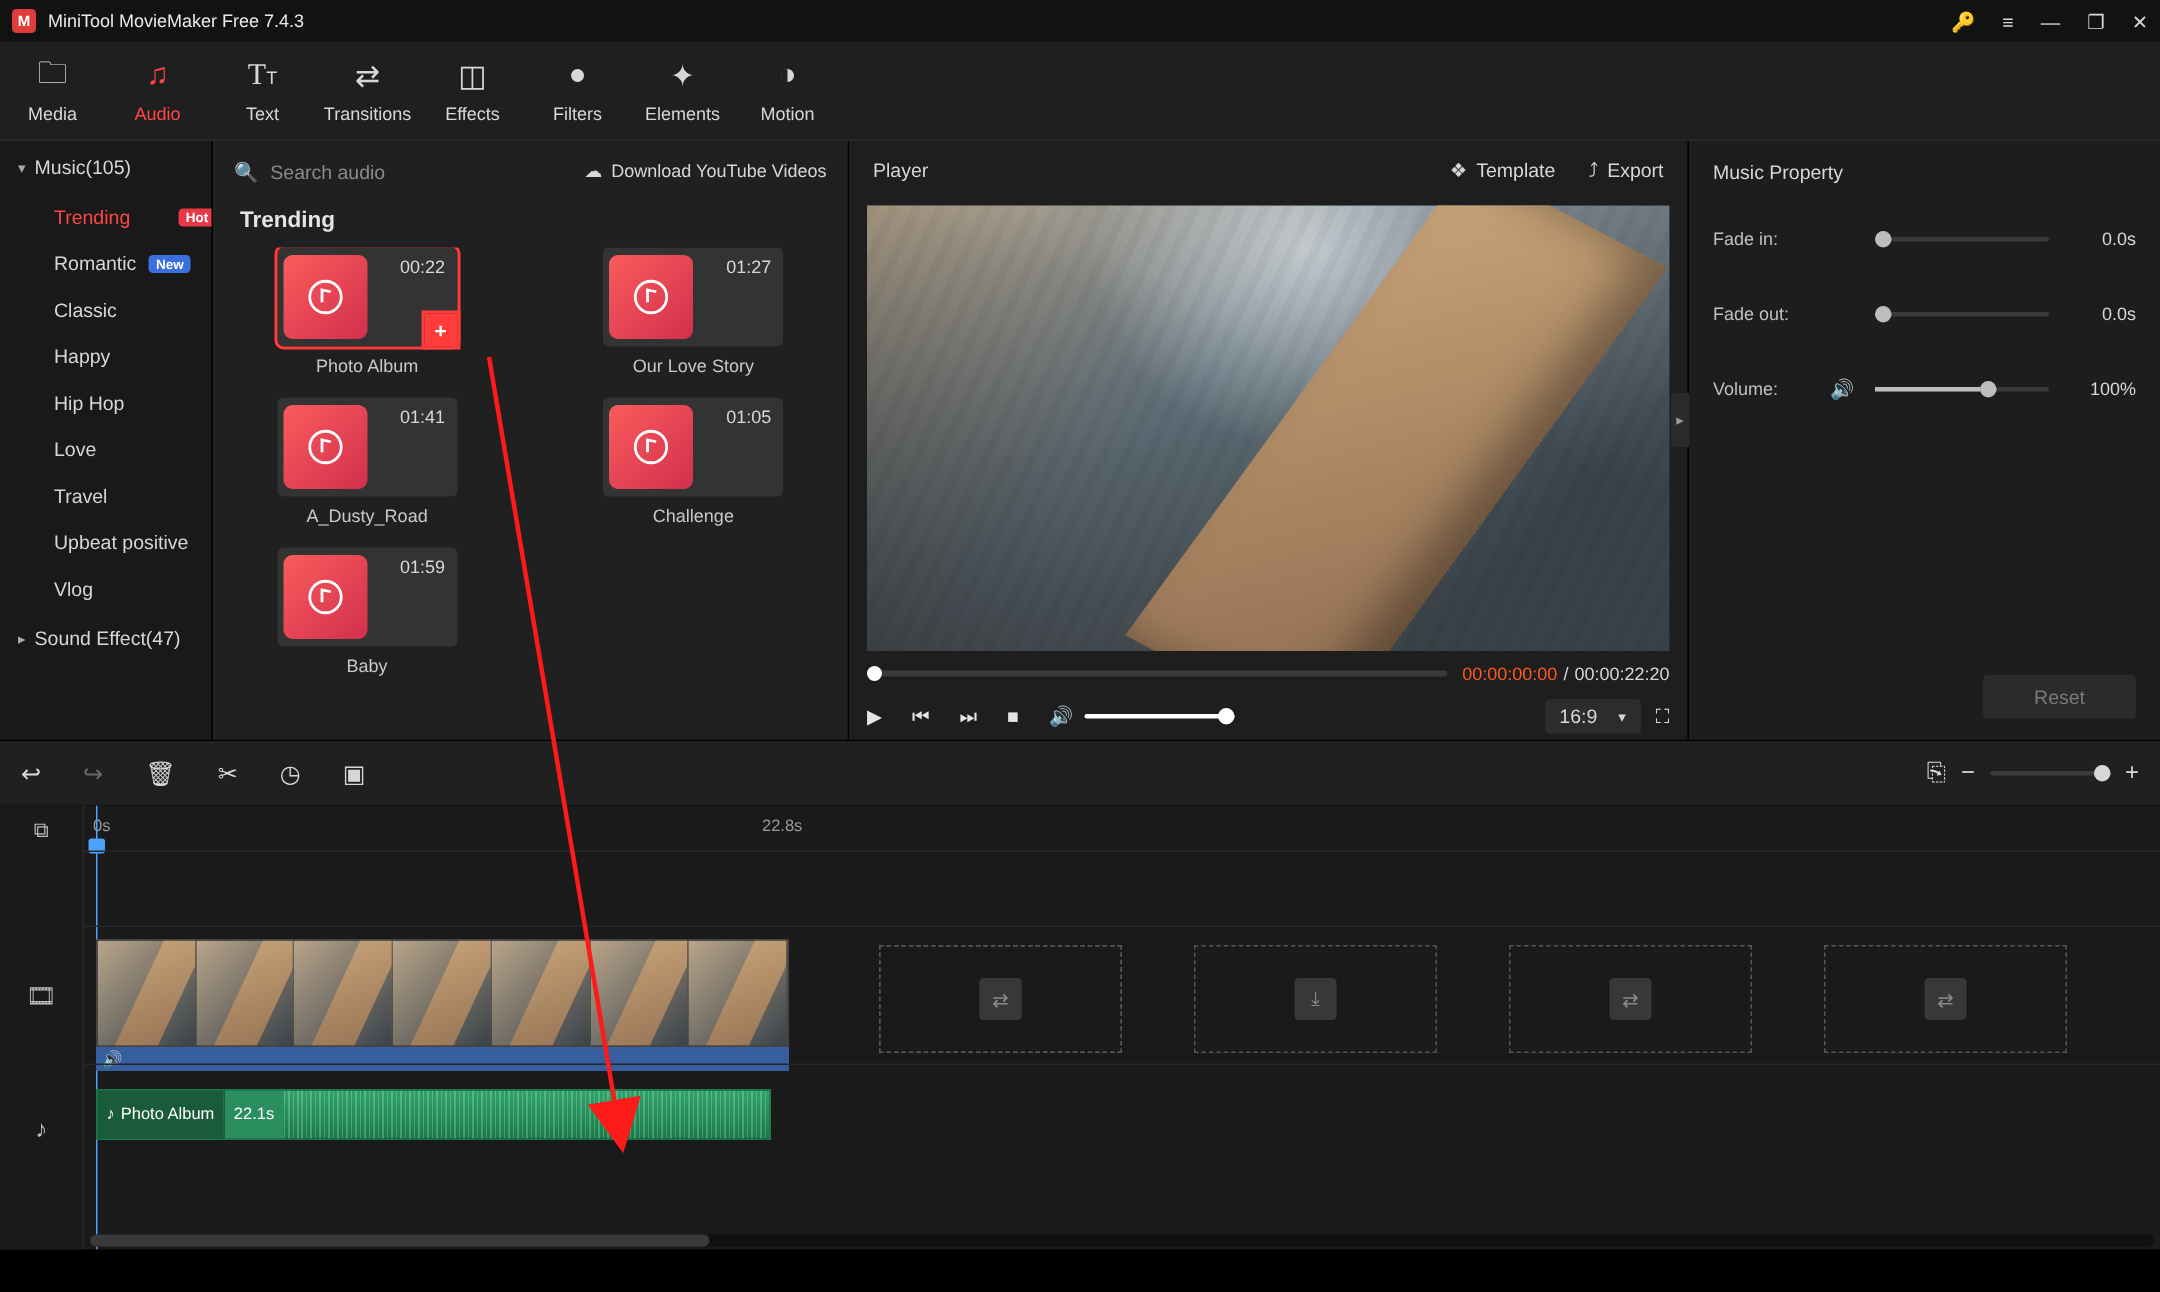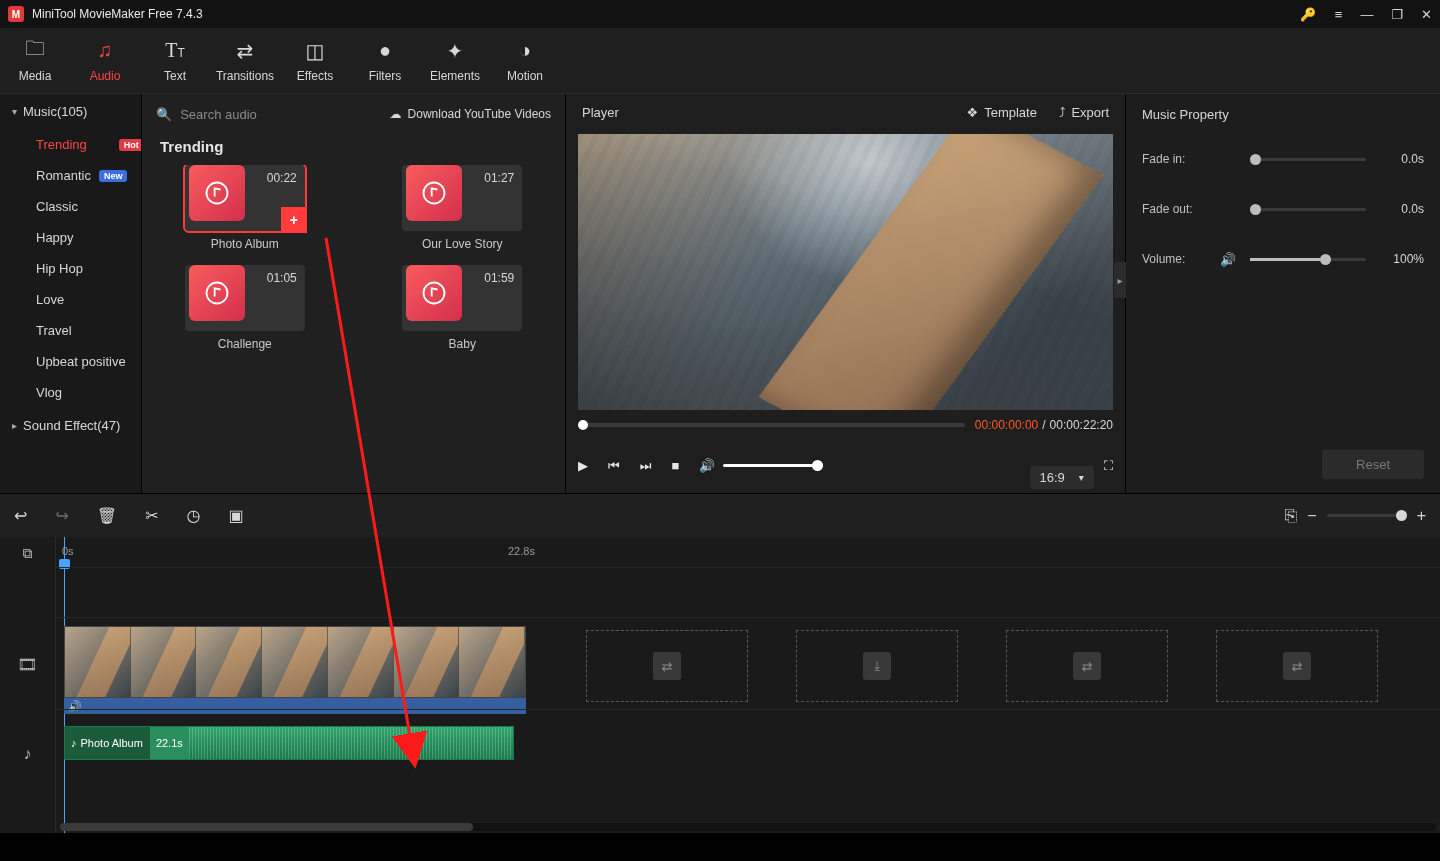--- a/index.html
+++ b/index.html
@@ -36,21 +36,21 @@
 
   .browser { flex: 1; background: #202020; display: flex; flex-direction: column; }
   .browser-top { height: 40px; display: flex; align-items: center; padding: 0 14px; justify-content: space-between; }
   .search { display: flex; align-items: center; gap: 8px; color: #8a8a8a; }
   .search input { background: transparent; border: none; color: #d7d7d7; font-size: 13px; outline: none; width: 150px; }
   .search input::placeholder { color: #8a8a8a; }
   .ytlink { display: flex; align-items: center; gap: 6px; font-size: 12px; color: #d7d7d7; cursor: pointer; }
   .browser-heading { padding: 4px 18px 10px; font-size: 15px; font-weight: 600; color: #e5e5e5; }
   .grid { padding: 0 14px; display: grid; grid-template-columns: 1fr 1fr; gap: 14px 40px; overflow: hidden; }
   .card { display: flex; flex-direction: column; align-items: center; gap: 6px; }
-  .thumb { width: 120px; height: 66px; background: #333; border-radius: 4px; display: flex; position: relative; padding-left: 4px; }
+  .thumb { width: 120px; height: 66px; background: #333; border-radius: 4px; display: flex; align-items: center; position: relative; padding-left: 4px; }
   .thumb.selected { outline: 2px solid #ff3b3b; }
   .thumb-ico { width: 56px; height: 56px; border-radius: 6px; background: linear-gradient(135deg, #f95c5c, #d32f4d); display: flex; align-items: center; justify-content: center; }
   .thumb-dur { position: absolute; top: 6px; right: 8px; font-size: 12px; color: #d7d7d7; }
   .thumb-add { position: absolute; bottom: 0; right: 0; width: 22px; height: 22px; background: #ff3b3b; color: #fff; display: flex; align-items: center; justify-content: center; font-size: 14px; font-weight: bold; outline: 2px solid #ff3b3b; }
   .card-name { font-size: 12px; color: #c8c8c8; }
 
   
   .player { width: 560px; background: #1e1e1e; display: flex; flex-direction: column; border-right: 1px solid #000; }
   .player-hdr { height: 40px; display: flex; align-items: center; justify-content: space-between; padding: 0 16px; gap: 47px; }
   .player-actions { display: flex; gap: 22px; align-items: center; }
@@ -70,21 +70,21 @@
   .progress .dot { width: 10px; height: 10px; background: #fff; border-radius: 50%; position: absolute; top: -3px; left: 0; }
   .time-row { display: flex; justify-content: flex-end; gap: 4px; font-size: 12px; margin-top: -14px; }
   .time-cur { color: #ff5a1f; }
   .controls-row { display: flex; align-items: center; justify-content: space-between; margin-top: 10px; }
   .play-controls { display: flex; align-items: center; gap: 20px; }
   .pc-btn { color: #e5e5e5; cursor: pointer; }
   .vol-group { display: flex; align-items: center; gap: 8px; }
   .vol-slider { width: 100px; height: 3px; background: #fff; position: relative; border-radius: 2px; }
   .vol-slider .knob { position: absolute; right: 0; top: -4px; width: 11px; height: 11px; background: #fff; border-radius: 50%; }
   .aspect-group { display: flex; align-items: center; gap: 10px; }
-  .aspect-select { background: #2c2c2c; padding: 4px 10px; border-radius: 3px; display: flex; align-items: center; gap: 14px; cursor: pointer; margin-top: 24px; }
+  .aspect-select { background: #2c2c2c; padding: 4px 10px; border-radius: 3px; display: flex; align-items: center; gap: 14px; cursor: pointer; }
   .aspect-select .chev { font-size: 10px; }
 
   
   .prop-panel { flex: 1; background: #1d1d1d; padding: 0 16px; position: relative; }
   .prop-hdr { height: 40px; display: flex; align-items: center; font-size: 13px; }
   .prop-row { display: flex; align-items: center; height: 50px; gap: 10px; }
   .prop-label { width: 68px; font-size: 12px; color: #c0c0c0; }
   .prop-slider { flex: 1; height: 3px; background: #3a3a3a; position: relative; border-radius: 2px; }
   .prop-slider .knob { position: absolute; left: 0; top: -4px; width: 11px; height: 11px; background: #bdbdbd; border-radius: 50%; }
   .prop-slider .fill { position: absolute; left: 0; top: 0; height: 100%; background: #bdbdbd; }
@@ -273,20 +273,32 @@
           <div class="card-name">Our Love Story</div>
         </div>
         <div class="card">
           <div class="thumb">
             <div class="thumb-ico">
                 <svg width="28" height="28" viewBox="0 0 24 24" fill="none" stroke="#fff" stroke-width="1.6">
                   <circle cx="12" cy="12" r="9"></circle>
                   <path d="M10 15V8l5 1"></path>
                 </svg>
               </div>
+            <div class="thumb-dur">01:41</div>
+          </div>
+          <div class="card-name">A_Dusty_Road</div>
+        </div>
+        <div class="card">
+          <div class="thumb">
+            <div class="thumb-ico">
+                <svg width="28" height="28" viewBox="0 0 24 24" fill="none" stroke="#fff" stroke-width="1.6">
+                  <circle cx="12" cy="12" r="9"></circle>
+                  <path d="M10 15V8l5 1"></path>
+                </svg>
+              </div>
             <div class="thumb-dur">01:05</div>
           </div>
           <div class="card-name">Challenge</div>
         </div>
         <div class="card">
           <div class="thumb">
             <div class="thumb-ico">
                 <svg width="28" height="28" viewBox="0 0 24 24" fill="none" stroke="#fff" stroke-width="1.6">
                   <circle cx="12" cy="12" r="9"></circle>
                   <path d="M10 15V8l5 1"></path>

